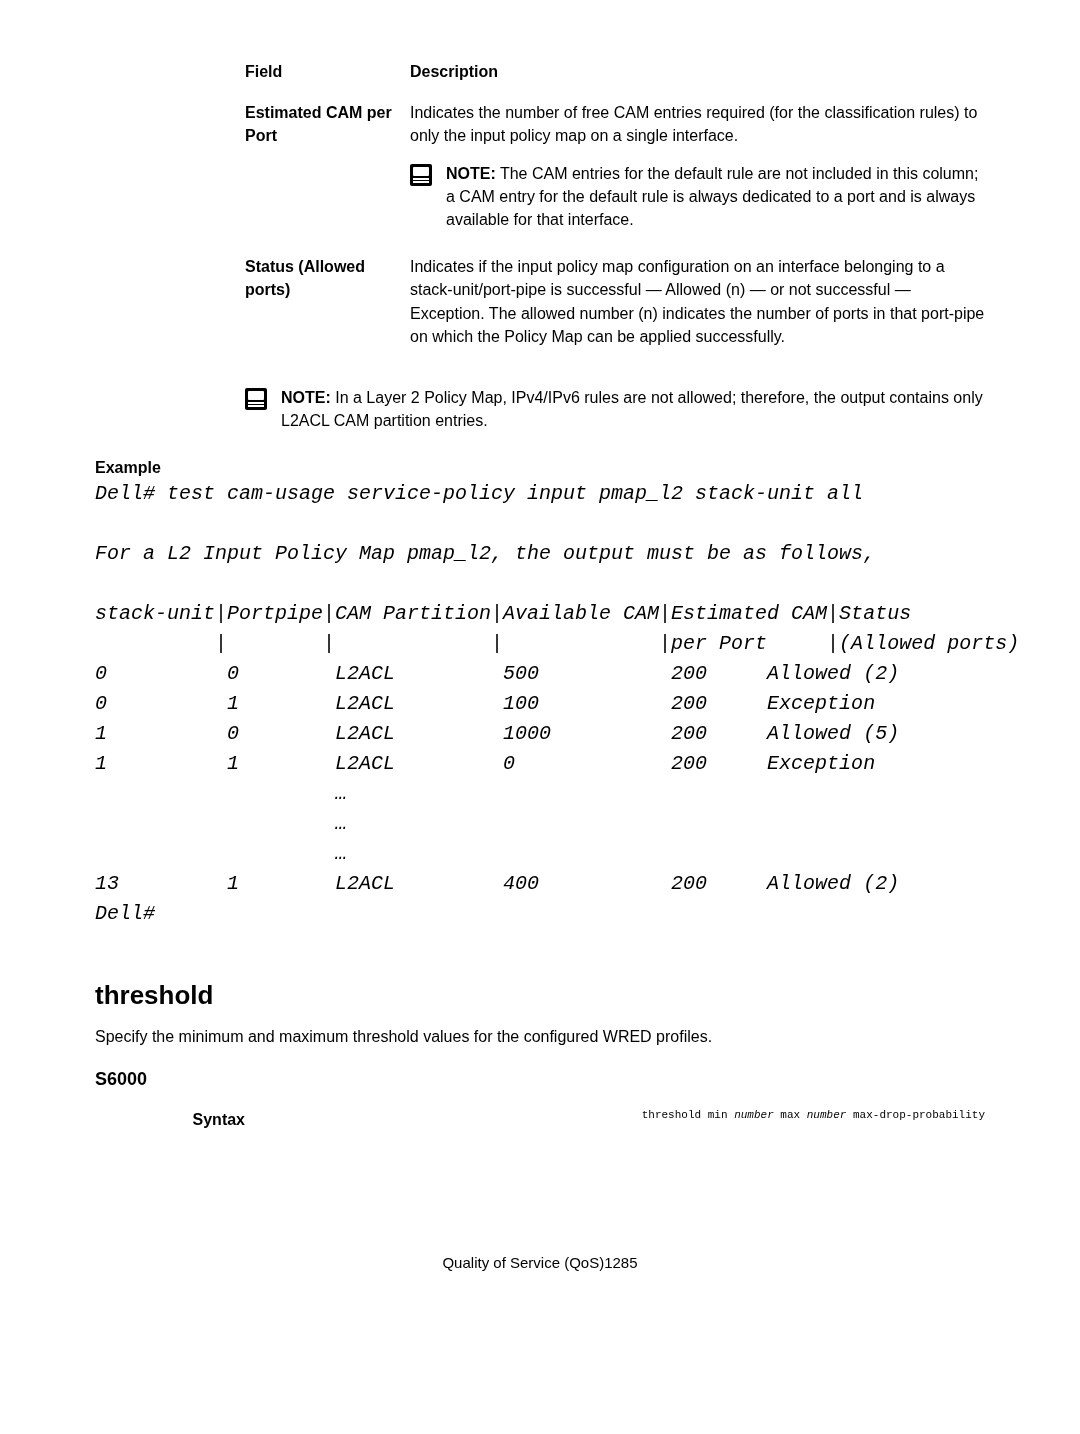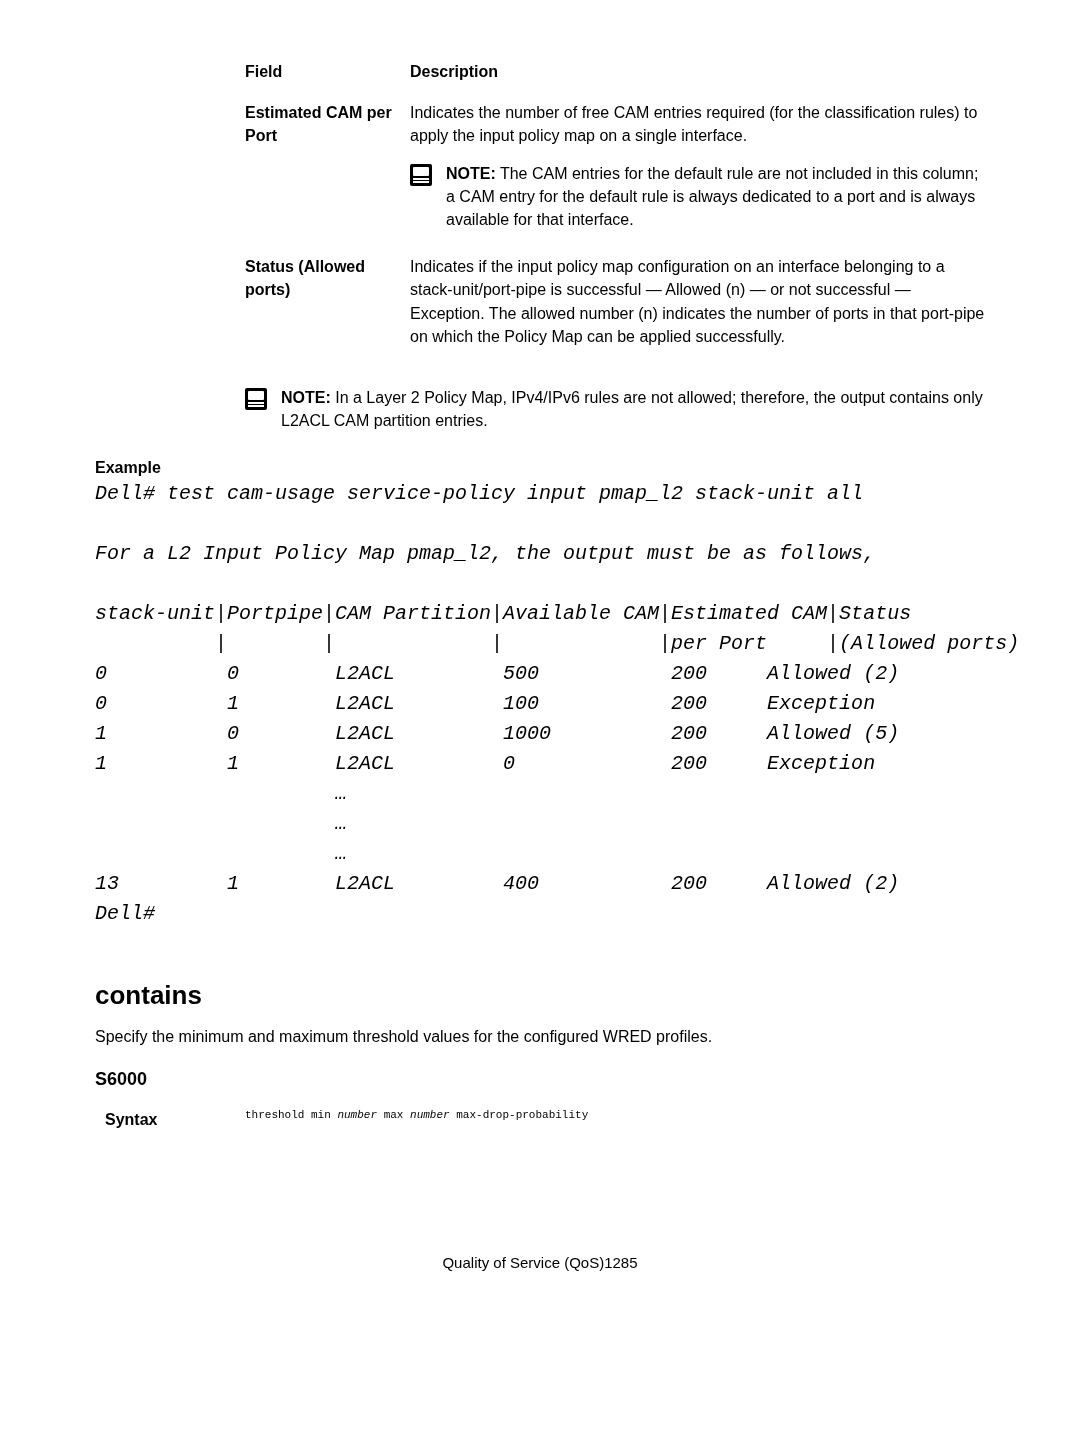--- a/index.html
+++ b/index.html
@@ -104,21 +104,21 @@
       margin-bottom: 10px;
     }
     p.section-desc {
       margin-bottom: 18px;
     }
     .subhead {
       font-weight: 600;
       font-size: 18px;
       margin-bottom: 16px;
     }
-    .syntax-row { display: flex; }
+    .syntax-row { display: flex; text-align: right; }
     .syntax-label {
       width: 150px;
       font-weight: 600;
       flex-shrink: 0;
       padding-left: 10px;
     }
     .syntax-content {
       flex: 1;
       font-family: "Courier New", monospace;
       font-size: 11px;
@@ -138,21 +138,21 @@
 <div class="first-two-col">
   <div class="field-table">
     <div class="field-row">
       <div class="field-label">Field</div>
       <div class="field-desc" style="font-weight:600">Description</div>
     </div>
 
     <div class="field-row">
       <div class="field-label">Estimated CAM per Port</div>
       <div class="field-desc">
-        <span>Indicates the number of free CAM entries required (for the classification rules) to apply the input policy map on a single interface.</span>
+        <span>Indicates the number of free CAM entries required (for the classification rules) to only the input policy map on a single interface.</span>
         <div class="note-block">
           <div class="note-icon"></div>
           <div class="note-text">
             <span class="note-prefix">NOTE:</span><span> The CAM entries for the default rule are not included in this column; a CAM entry for the default rule is always dedicated to a port and is always available for that interface.</span>
           </div>
         </div>
       </div>
     </div>
 
     <div class="field-row">
@@ -183,21 +183,21 @@
 1          0        L2ACL         1000          200     Allowed (5)
 1          1        L2ACL         0             200     Exception
                     …
                     …
                     …
 13         1        L2ACL         400           200     Allowed (2)
 Dell#</pre>
   </div>
 </div>
 
-<h2 class="section">contains</h2>
+<h2 class="section">threshold</h2>
 <p class="section-desc">Specify the minimum and maximum threshold values for the configured WRED profiles.</p>
 <div class="subhead">S6000</div>
 
 <div class="syntax-row">
   <div class="syntax-label">Syntax</div>
   <div class="syntax-content">
     <span>threshold min </span><span class="italic">number</span><span> max </span><span class="italic">number</span><span> max-drop-probability</span>
   </div>
 </div>
 

